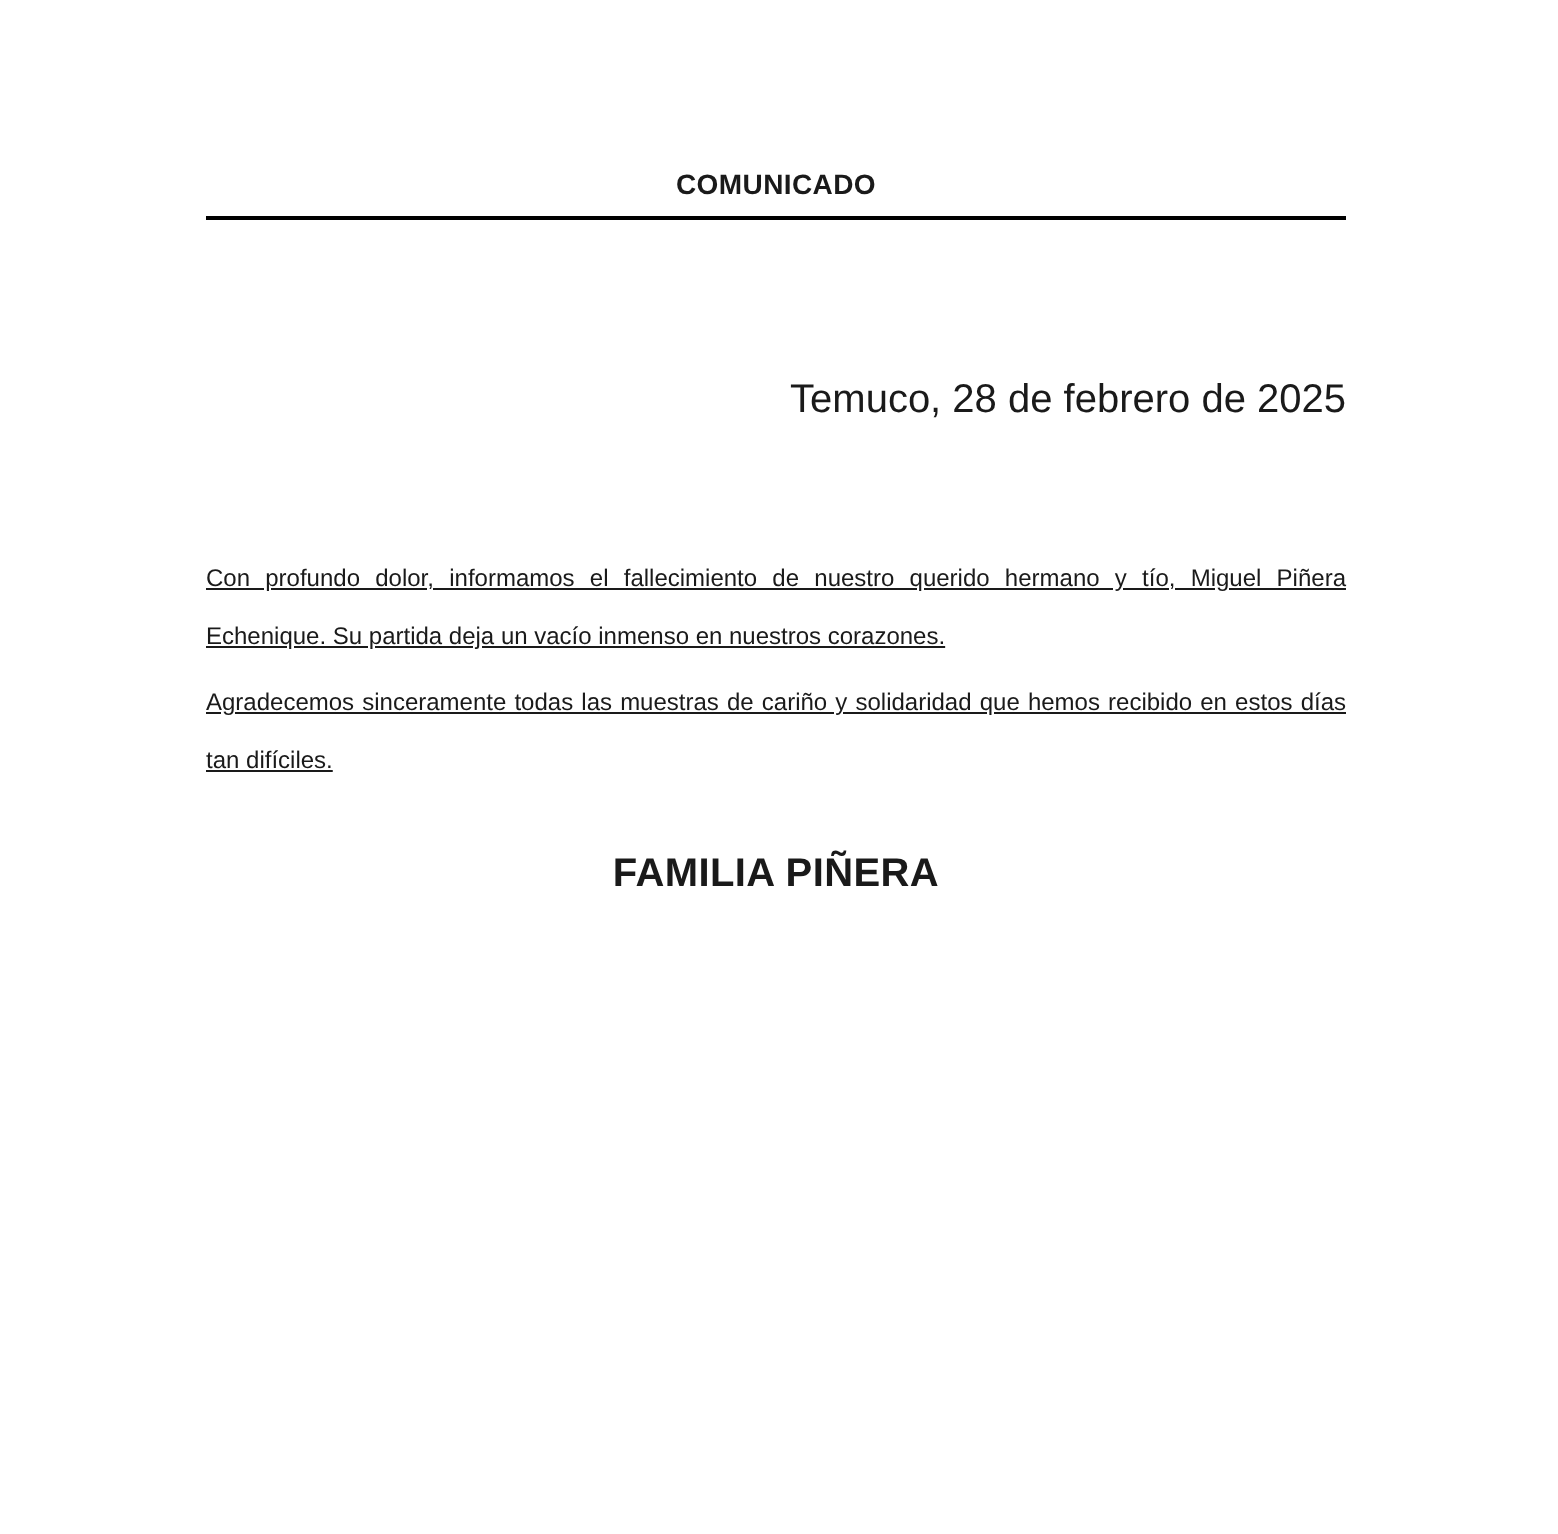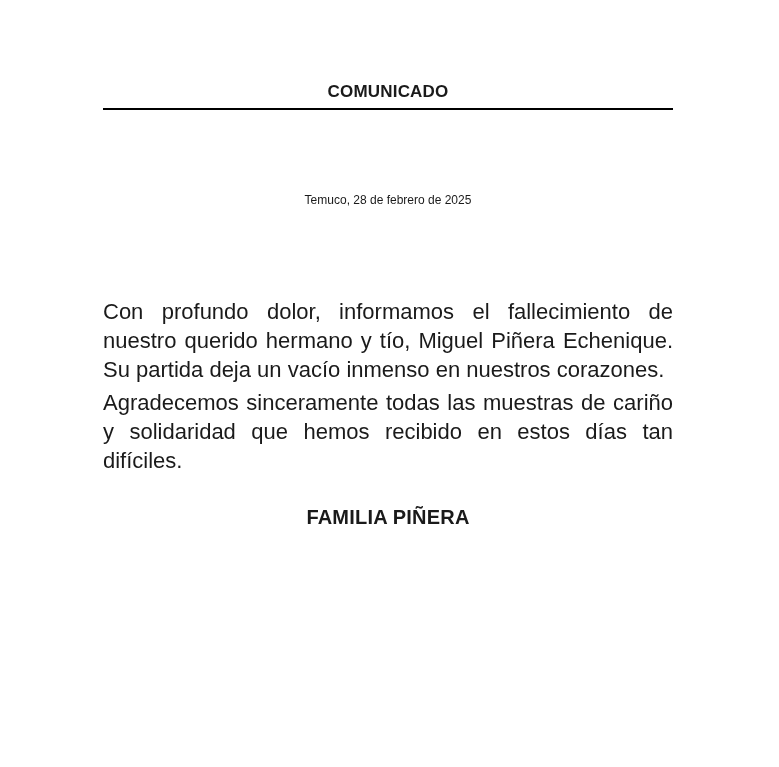--- a/index.html
+++ b/index.html
@@ -21,44 +21,45 @@
     color: var(--text);
   }
   .doc {
     position: absolute;
     left: 103px;
     top: 0;
     width: 570px;
   }
   .doc-title {
     margin-top: 81px;
-    font-size: 17px;
+    font-size: 14px;
     line-height: 22px;
     font-weight: bold;
     text-align: center;
     letter-spacing: 0.2px;
   }
   .title-rule {
     margin-top: 5px;
     border: none;
     border-top: 2px solid var(--rule);
     width: 100%;
     height: 0;
   }
   .dateline {
     margin-top: 76px;
+    font-size: 20px;
+    line-height: 29px;
+    text-align: right;
+  }
+  .doc-body {
+    margin-top: 60px;
     font-size: 12px;
     line-height: 29px;
-    text-align: center;
-  }
-  .doc-body {
-    margin-top: 82px;
-    font-size: 22px;
-    line-height: 29px;
     text-align: justify;
+    text-decoration: underline;
   }
   .doc-body p {
     margin: 0 0 4px 0;
   }
   .signature {
     margin-top: 31px;
     font-size: 20px;
     line-height: 22px;
     font-weight: bold;
     text-align: center;

